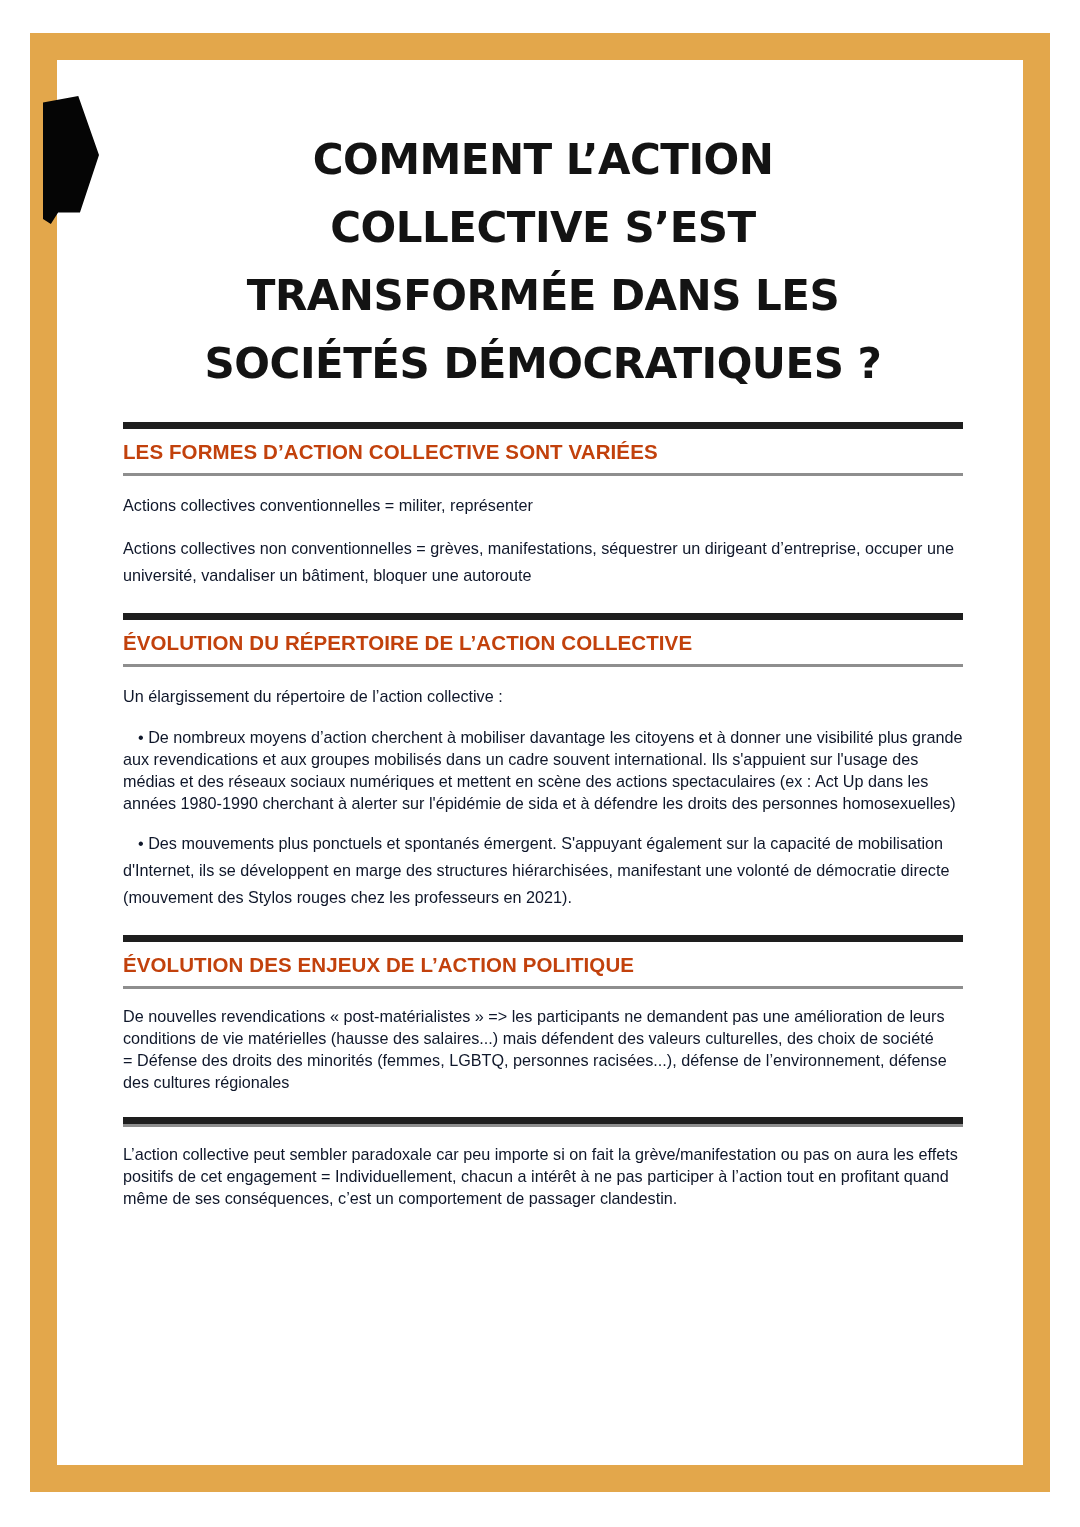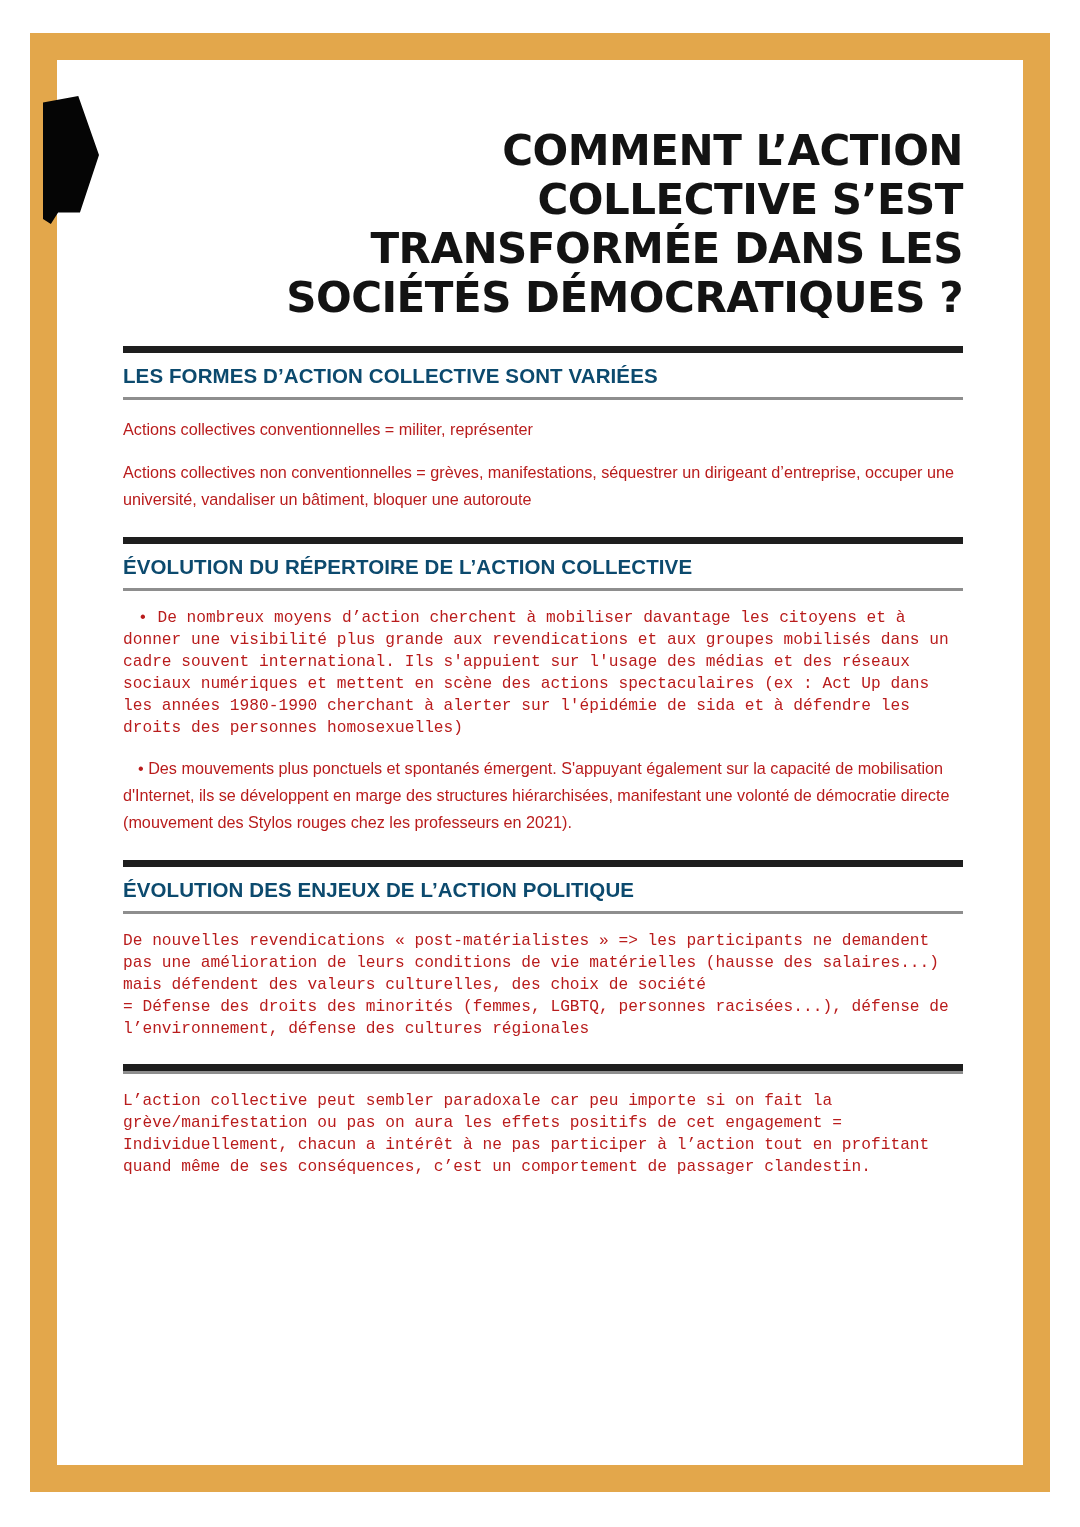--- a/index.html
+++ b/index.html
@@ -42,52 +42,52 @@
     left: 123px;
     top: 60px;
     width: 840px;
     z-index: 2;
   }
   .title {
     margin: 66px 0 0 0;
     font-family: "DejaVu Sans", sans-serif;
     font-weight: bold;
     font-size: 42px;
-    line-height: 49px;
+    line-height: 68px;
     letter-spacing: -0.5px;
-    text-align: right;
+    text-align: center;
     color: #131313;
     white-space: pre-line;
   }
   .section { margin-top: 24px; }
   .bar-top {
     height: 7px;
     background: #1E1E1E;
   }
   .heading {
     margin: 8px 0 6px 0;
     font-family: "Liberation Sans", sans-serif;
     font-weight: bold;
     font-size: 20.5px;
     line-height: 30px;
     letter-spacing: 0.1px;
-    color: #0c4a6e;
+    color: #c2410c;
   }
   .rule-bottom {
     height: 3px;
     background: #8E8E8E;
   }
   .para {
     margin: 16px 0 0 0;
     font-size: 16.2px;
     line-height: 27px;
-    color: #b91c1c;
+    color: #0f172a;
     white-space: pre-line;
   }
-  .para.tight { line-height: 22px; font-family: Liberation Mono, monospace; }
+  .para.tight { line-height: 22px; }
   .para.bullet { text-indent: 15px; }
 </style>
 </head>
 <body>
 
 <div class="page">
   <div class="frame"></div>
   <div class="bookmark"></div>
 
   <div class="content">
@@ -102,20 +102,21 @@
       <h2 class="heading">LES FORMES D’ACTION COLLECTIVE SONT VARIÉES</h2>
       <div class="rule-bottom"></div>
       <p class="para">Actions collectives conventionnelles = militer, représenter</p>
       <p class="para">Actions collectives non conventionnelles = grèves, manifestations, séquestrer un dirigeant d’entreprise, occuper une université, vandaliser un bâtiment, bloquer une autoroute</p>
     </section>
 
     <section class="section">
       <div class="bar-top"></div>
       <h2 class="heading">ÉVOLUTION DU RÉPERTOIRE DE L’ACTION COLLECTIVE</h2>
       <div class="rule-bottom"></div>
+      <p class="para">Un élargissement du répertoire de l’action collective :</p>
       <p class="para bullet tight">• De nombreux moyens d’action cherchent à mobiliser davantage les citoyens et à donner une visibilité plus grande aux revendications et aux groupes mobilisés dans un cadre souvent international. Ils s'appuient sur l'usage des médias et des réseaux sociaux numériques et mettent en scène des actions spectaculaires (ex : Act Up dans les années 1980-1990 cherchant à alerter sur l'épidémie de sida et à défendre les droits des personnes homosexuelles)</p>
       <p class="para bullet">• Des mouvements plus ponctuels et spontanés émergent. S'appuyant également sur la capacité de mobilisation d'Internet, ils se développent en marge des structures hiérarchisées, manifestant une volonté de démocratie directe (mouvement des Stylos rouges chez les professeurs en 2021).</p>
     </section>
 
     <section class="section">
       <div class="bar-top"></div>
       <h2 class="heading">ÉVOLUTION DES ENJEUX DE L’ACTION POLITIQUE</h2>
       <div class="rule-bottom"></div>
       <p class="para tight">De nouvelles revendications « post-matérialistes » =&gt; les participants ne demandent pas une amélioration de leurs conditions de vie matérielles (hausse des salaires...) mais défendent des valeurs culturelles, des choix de société
 = Défense des droits des minorités (femmes, LGBTQ, personnes racisées...), défense de l’environnement, défense des cultures régionales</p>

